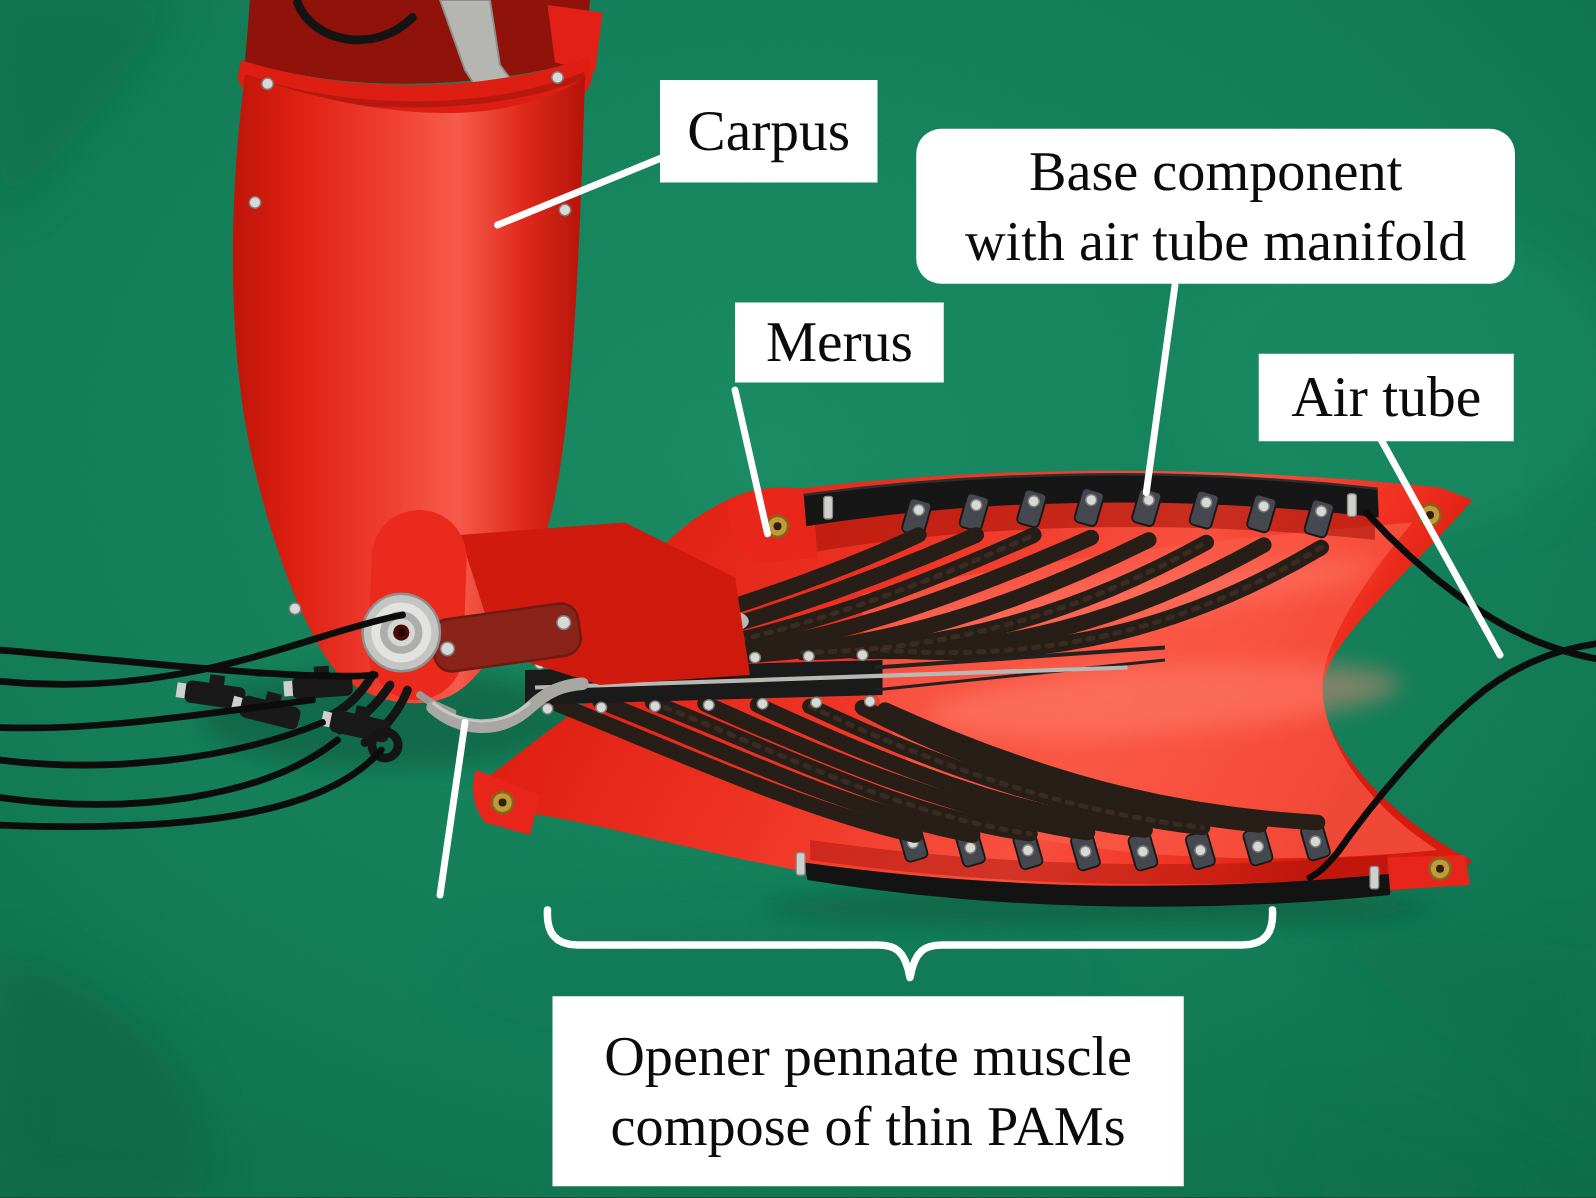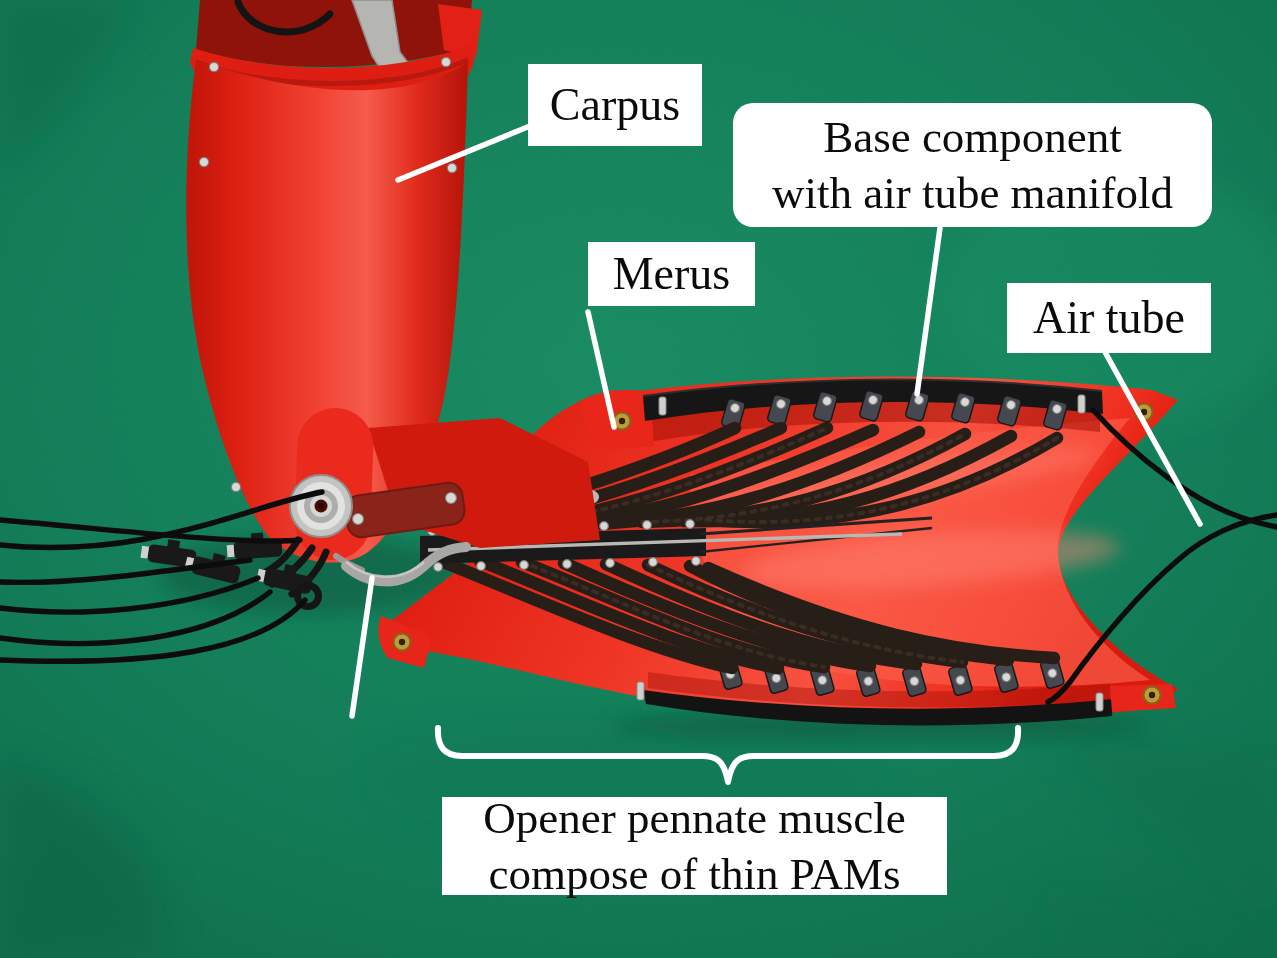--- a/index.html
+++ b/index.html
@@ -358,17 +358,17 @@
 
   <div class="label lbl-1line" style="left:544px;top:242px;width:167px;height:64px;margin-left:44px;">
     <span>Merus</span>
   </div>
 
   <div class="label lbl-1line" style="left:1007px;top:283px;width:204px;height:70px;font-family:Liberation Serif, serif;">
     <span>Air tube</span>
   </div>
 
 
-  <div class="label lbl-2line" style="left:442px;top:797px;width:505px;height:98px;">
+  <div class="label lbl-2line" style="left:442px;top:797px;width:505px;height:152px;">
     <span>Opener pennate muscle</span>
     <span>compose of thin PAMs</span>
   </div>
 </div>
 
 </body></html>

